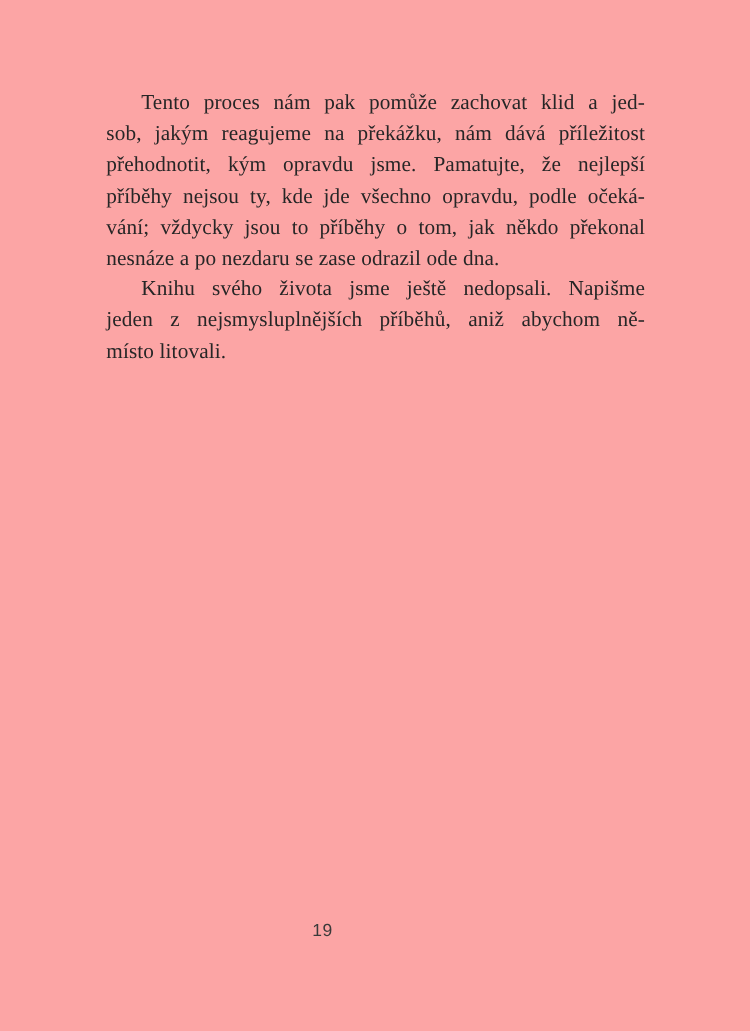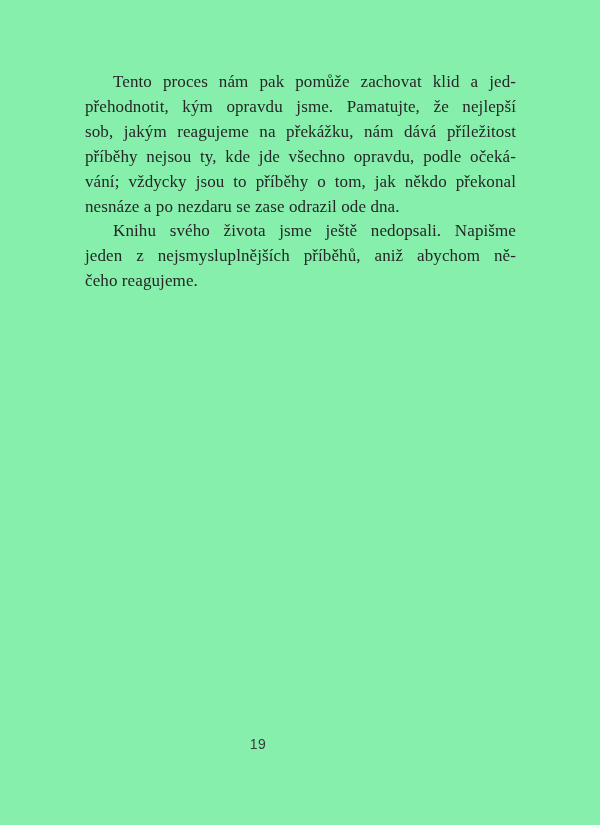--- a/index.html
+++ b/index.html
@@ -7,21 +7,21 @@
     width: 600px;
     height: 825px;
     background: #ffffff;
     font-family: "Liberation Serif", "DejaVu Serif", serif;
     overflow: hidden;
   }
   .page {
     position: relative;
     width: 600px;
     height: 825px;
-    background: #86efac;
+    background: #fca5a5;
   }
   .text-block {
     position: absolute;
     left: 85px;
     top: 70px;
     width: 431px;
     color: #262626;
     font-size: 17px;
     line-height: 24.9px;
   }
@@ -53,30 +53,30 @@
 </style>
 </head>
 <body>
 
 <div class="page">
 
   <div class="text-block">
 
     <p class="para">
       <span class="line indent">Tento proces nám pak pomůže zachovat klid a jed-</span>
+      <span class="line">sob, jakým reagujeme na překážku, nám dává příležitost</span>
       <span class="line">přehodnotit, kým opravdu jsme. Pamatujte, že nejlepší</span>
-      <span class="line">sob, jakým reagujeme na překážku, nám dává příležitost</span>
       <span class="line">příběhy nejsou ty, kde jde všechno opravdu, podle očeká-</span>
       <span class="line">vání; vždycky jsou to příběhy o tom, jak někdo překonal</span>
       <span class="line last">nesnáze a po nezdaru se zase odrazil ode dna.</span>
     </p>
 
     <p class="para">
       <span class="line indent">Knihu svého života jsme ještě nedopsali. Napišme</span>
       <span class="line">jeden z nejsmysluplnějších příběhů, aniž abychom ně-</span>
-      <span class="line last">čeho reagujeme.</span>
+      <span class="line last">místo litovali.</span>
     </p>
 
   </div>
 
   <div class="page-number">19</div>
 
 </div>
 
 </body></html>

